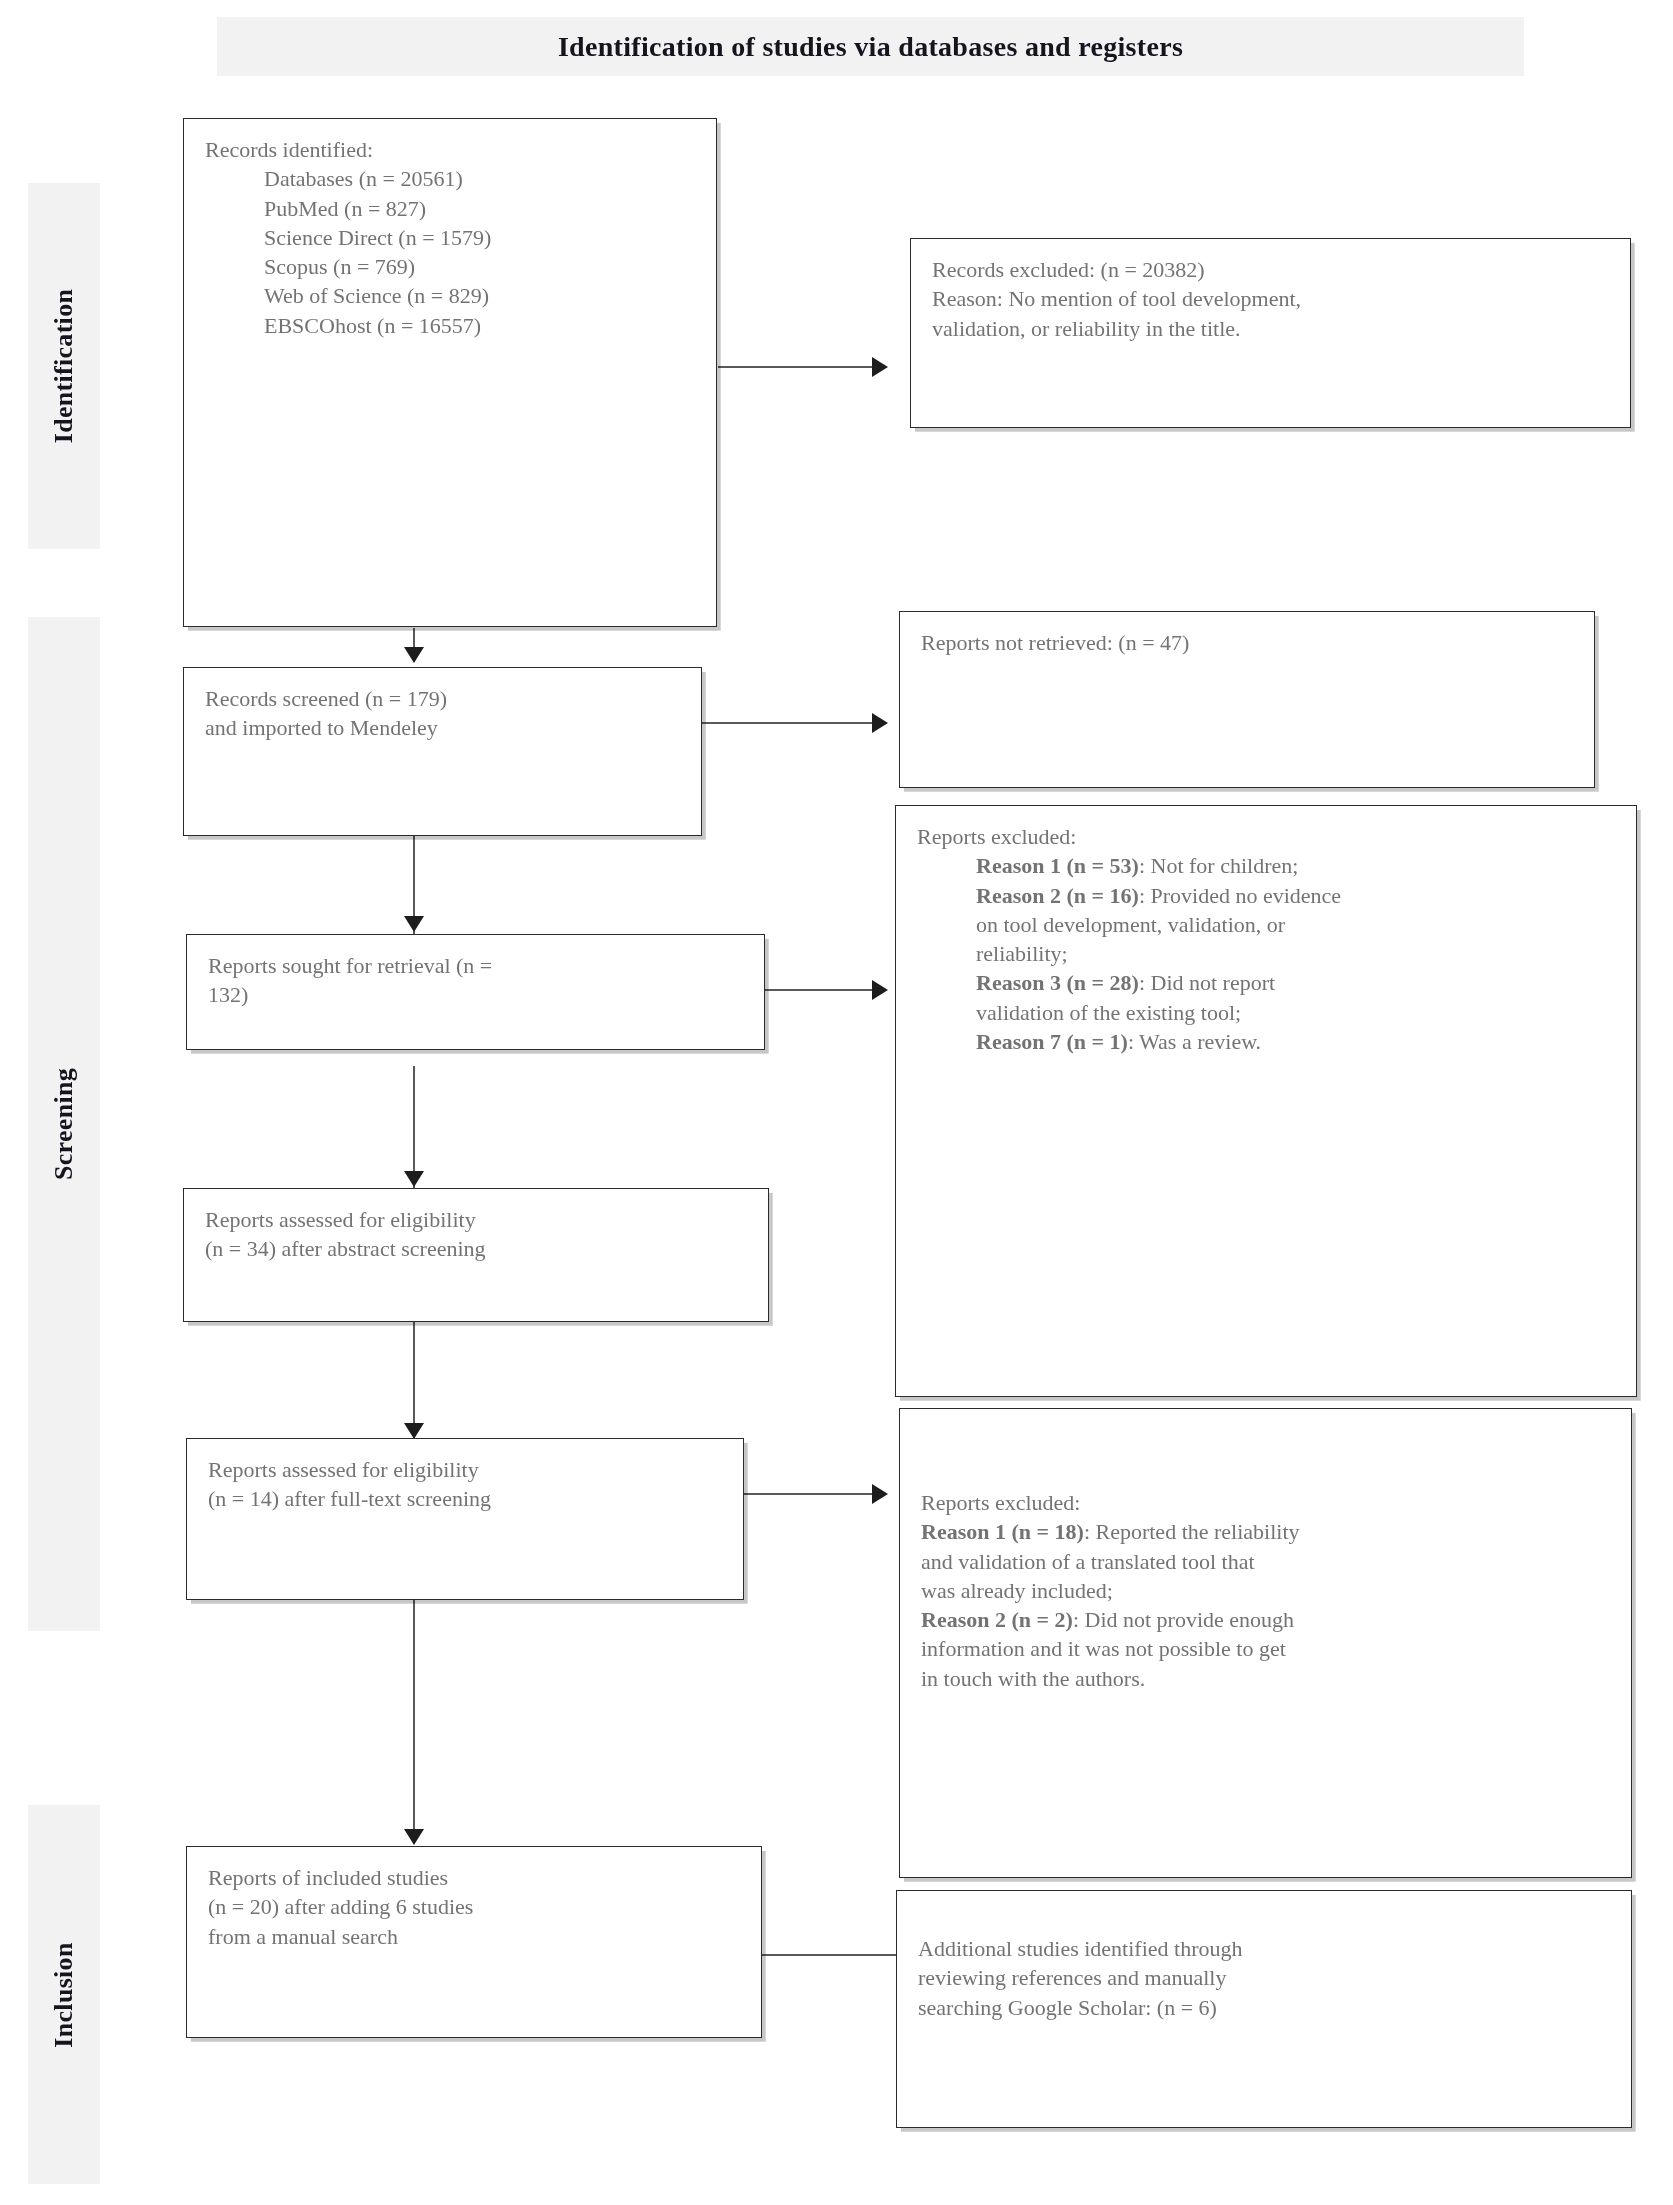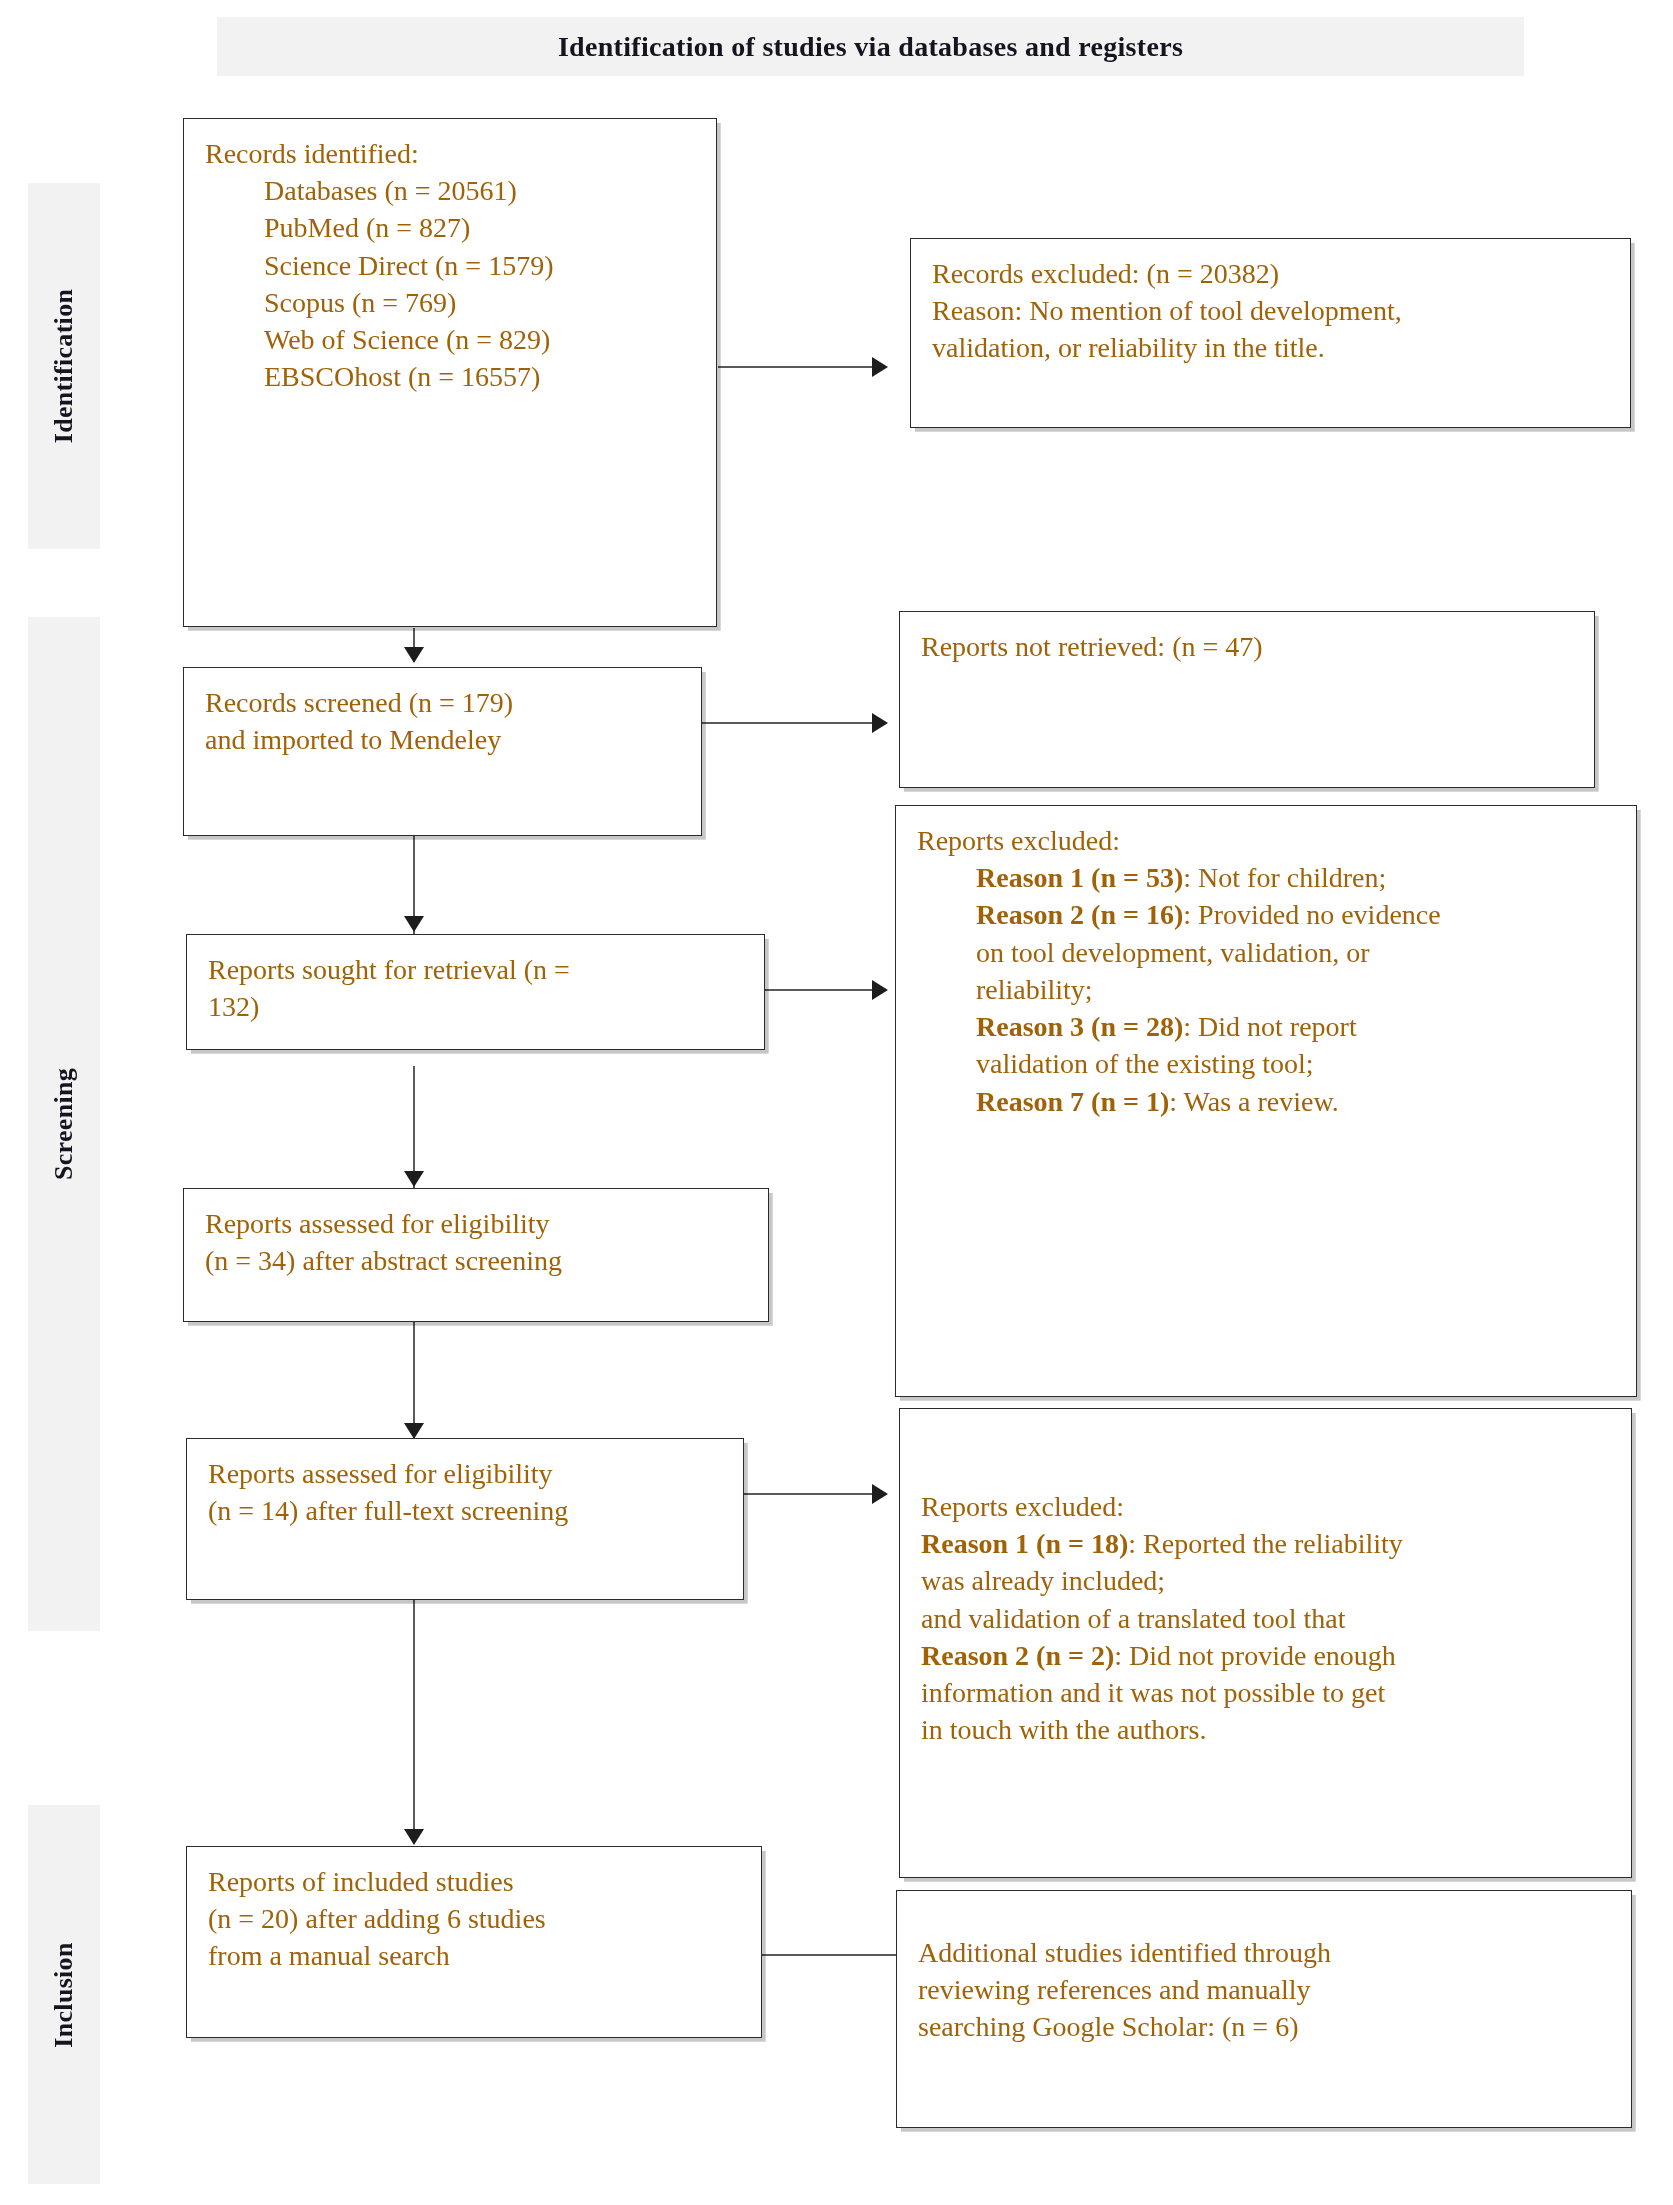--- a/index.html
+++ b/index.html
@@ -68,23 +68,23 @@
     box-sizing: border-box;
     background: #ffffff;
     border: 1.8px solid #2b2b2b;
     box-shadow: 4.3px 4.3px 0 -0.6px rgba(0,0,0,0.22);
   }
   .flow-box .box-text {
     position: absolute;
     left: 21px;
     top: 16px;
     right: 12.2px;
-    font-size: 28px;
+    font-size: 22px;
     line-height: 1.33;
-    color: #a16207;
+    color: #737373;
   }
   .flow-box .box-text .line { display: block; white-space: pre-wrap; }
   .flow-box .box-text .line.indent { padding-left: 59px; }
   .flow-box .box-text .line b { font-weight: bold; }
 
   
   .conn {
     position: absolute;
     background: #5a5a5a;
   }
@@ -233,22 +233,22 @@
       <span class="line indent"><b>Reason 3 (n = 28)</b><span>: Did not report</span></span>
       <span class="line indent">validation of the existing tool;</span>
       <span class="line indent"><b>Reason 7 (n = 1)</b><span>: Was a review.</span></span>
     </div>
   </div>
 
   <div class="flow-box" style="left:899px; top:1408px; width:733px; height:470px;">
     <div class="box-text" style="top:79px;">
       <span class="line">Reports excluded:</span>
       <span class="line"><b>Reason 1 (n = 18)</b><span>: Reported the reliability</span></span>
+      <span class="line">and validation of a translated tool that</span>
       <span class="line">was already included;</span>
-      <span class="line">and validation of a translated tool that</span>
       <span class="line"><b>Reason 2 (n = 2)</b><span>: Did not provide enough</span></span>
       <span class="line">information and it was not possible to get</span>
       <span class="line">in touch with the authors.</span>
     </div>
   </div>
 
   <div class="flow-box" style="left:896px; top:1890px; width:736px; height:238px;">
     <div class="box-text" style="top:43px;">
       <span class="line">Additional studies identified through</span>
       <span class="line">reviewing references and manually</span>

